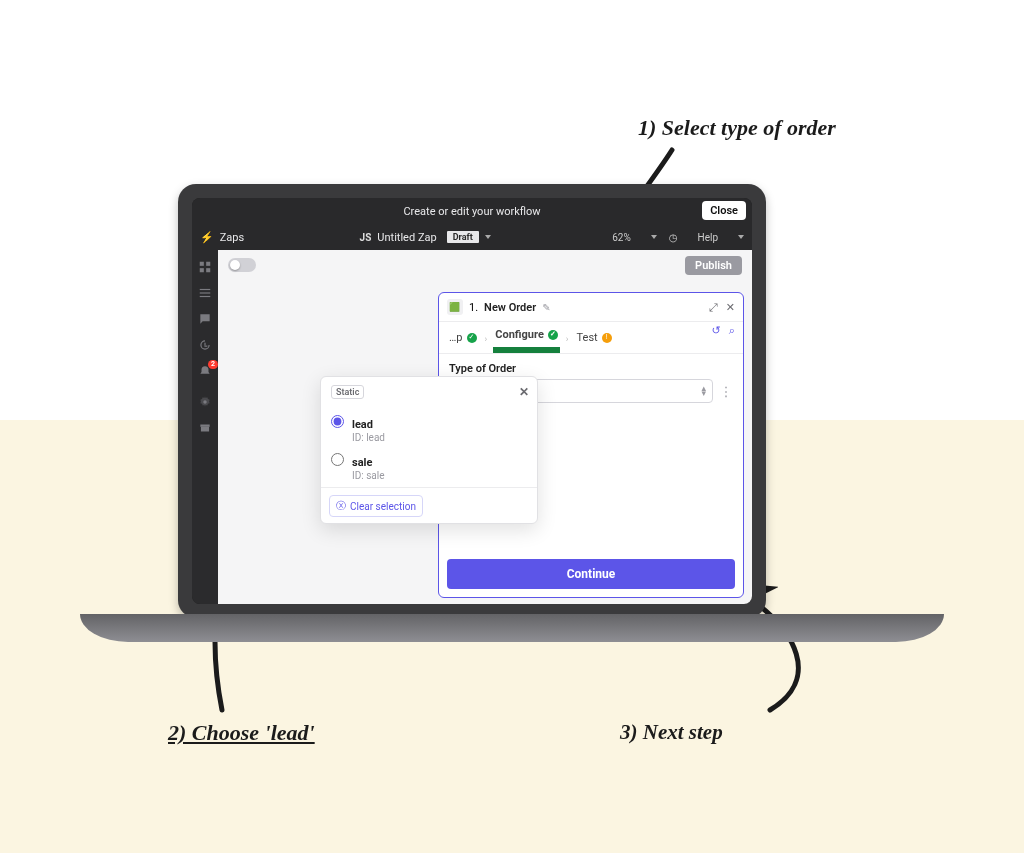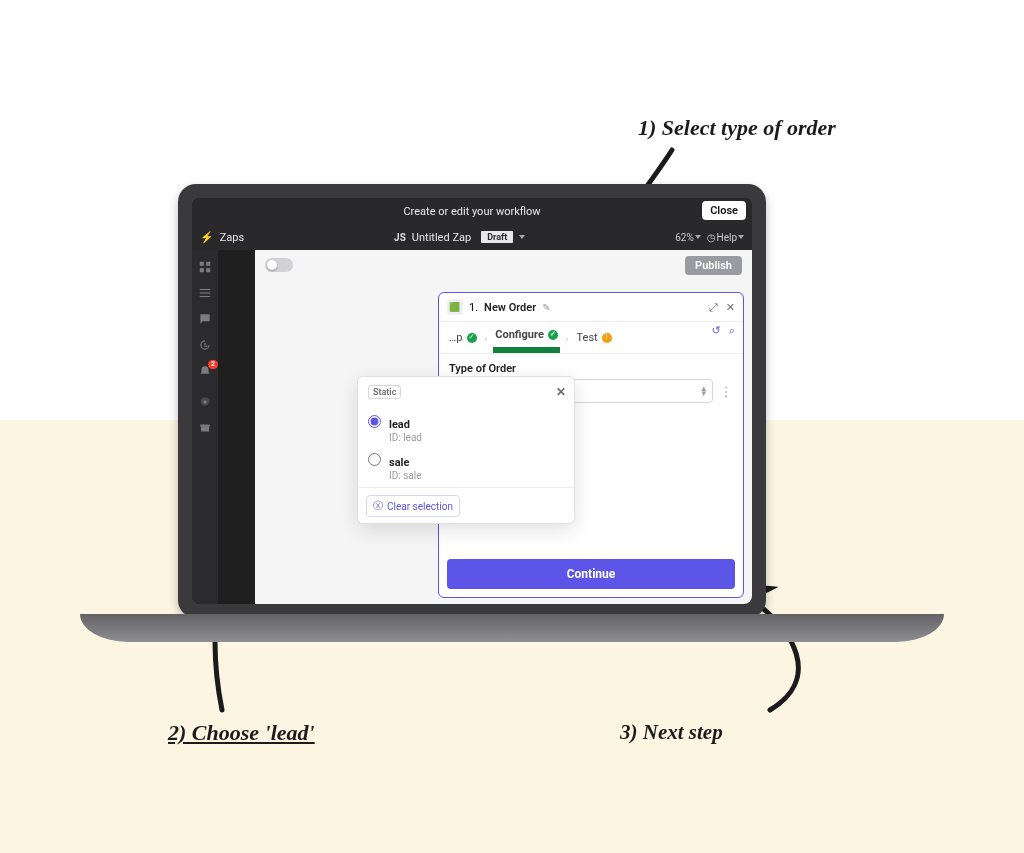--- a/index.html
+++ b/index.html
@@ -16,30 +16,30 @@
 
   
   .modal-top { height: 26px; background: #29292b; display: flex; align-items: center; justify-content: center; position: relative; color: #e8e8ea; font-size: 11px; }
   .close-btn { position: absolute; right: 6px; top: 3px; background: #fff; color: #111; font-size: 11px; font-weight: 600; border-radius: 4px; padding: 3px 8px; cursor: pointer; }
 
   .zaps-bar { height: 26px; background: #29292b; display: flex; align-items: center; color: #e8e8ea; font-size: 11px; padding: 0 8px; gap: 6px; }
   .zaps-bar .spacer { flex: 1; }
   .zaps-bolt { color: #ff4f00; font-size: 11px; }
   .js-badge { font-size: 10px; font-weight: 700; color: #ddd; }
   .draft-badge { background: #e8e8ea; color: #2a2a2a; font-size: 9px; font-weight: 700; border-radius: 1px; padding: 1px 6px; margin-left: 4px; }
-  .zoom, .help { color: #ccc; font-size: 10px; margin-left: 0; display: flex; align-items: center; gap: 1px; }
+  .zoom, .help { color: #ccc; font-size: 10px; margin-left: 6px; display: flex; align-items: center; gap: 20px; }
   .chev-down-icon { width:0;height:0;border-left:3px solid transparent;border-right:3px solid transparent;border-top:4px solid #aaa; display:inline-block; }
 
   .content-row { position: absolute; left: 0; top: 52px; bottom: 0; right: 0; display: flex; }
   .left-rail { width: 26px; background: #2b2b2d; display: flex; flex-direction: column; align-items: center; gap: 12px; padding-top: 10px; }
   .rail-icon { width: 14px; height: 14px; fill: #7b7b80; cursor: pointer; }
   .rail-badge { position: relative; }
   .rail-badge .count { position:absolute; top:-4px; right:-6px; background:#ff3b30; color:#fff; font-size:7px; font-weight:700; border-radius:6px; padding:0 3px; line-height:9px;}
 
-  .canvas { flex: 1; background: #f5f5f6; position: relative; margin-left: 37px; }
+  .canvas { flex: 1; background: #f5f5f6; position: relative; }
   .top-strip { height: 30px; display:flex; align-items:center; padding:0 10px; }
   .toggle { width: 28px; height: 14px; background:#d1d1d6; border-radius:9px; position:relative; cursor:pointer; }
   .toggle::after { content:""; position:absolute; left:2px; top:2px; width:10px; height:10px; background:#fff; border-radius:50%; box-shadow:0 1px 2px rgba(0,0,0,.3);}
   .publish { margin-left:auto; background:#9a9aa1; color:#fff; font-size:11px; font-weight:600; border-radius:4px; padding:3px 10px; cursor:pointer; }
 
   
   .config-panel { position:absolute; top:42px; bottom:6px; right:8px; width:306px; background:#fff; border:1.5px solid #5c55e8; border-radius:6px; display:flex; flex-direction:column; }
   .panel-header { display:flex; align-items:center; gap:6px; padding:6px 8px; border-bottom:1px solid #ececee; font-size:11px;}
   .panel-header .app-cube { width:16px; height:16px; background:#f0f0f2; border-radius:3px; display:flex; align-items:center; justify-content:center; font-size:9px;}
   .panel-header .title { font-weight:600; color:#222;}

